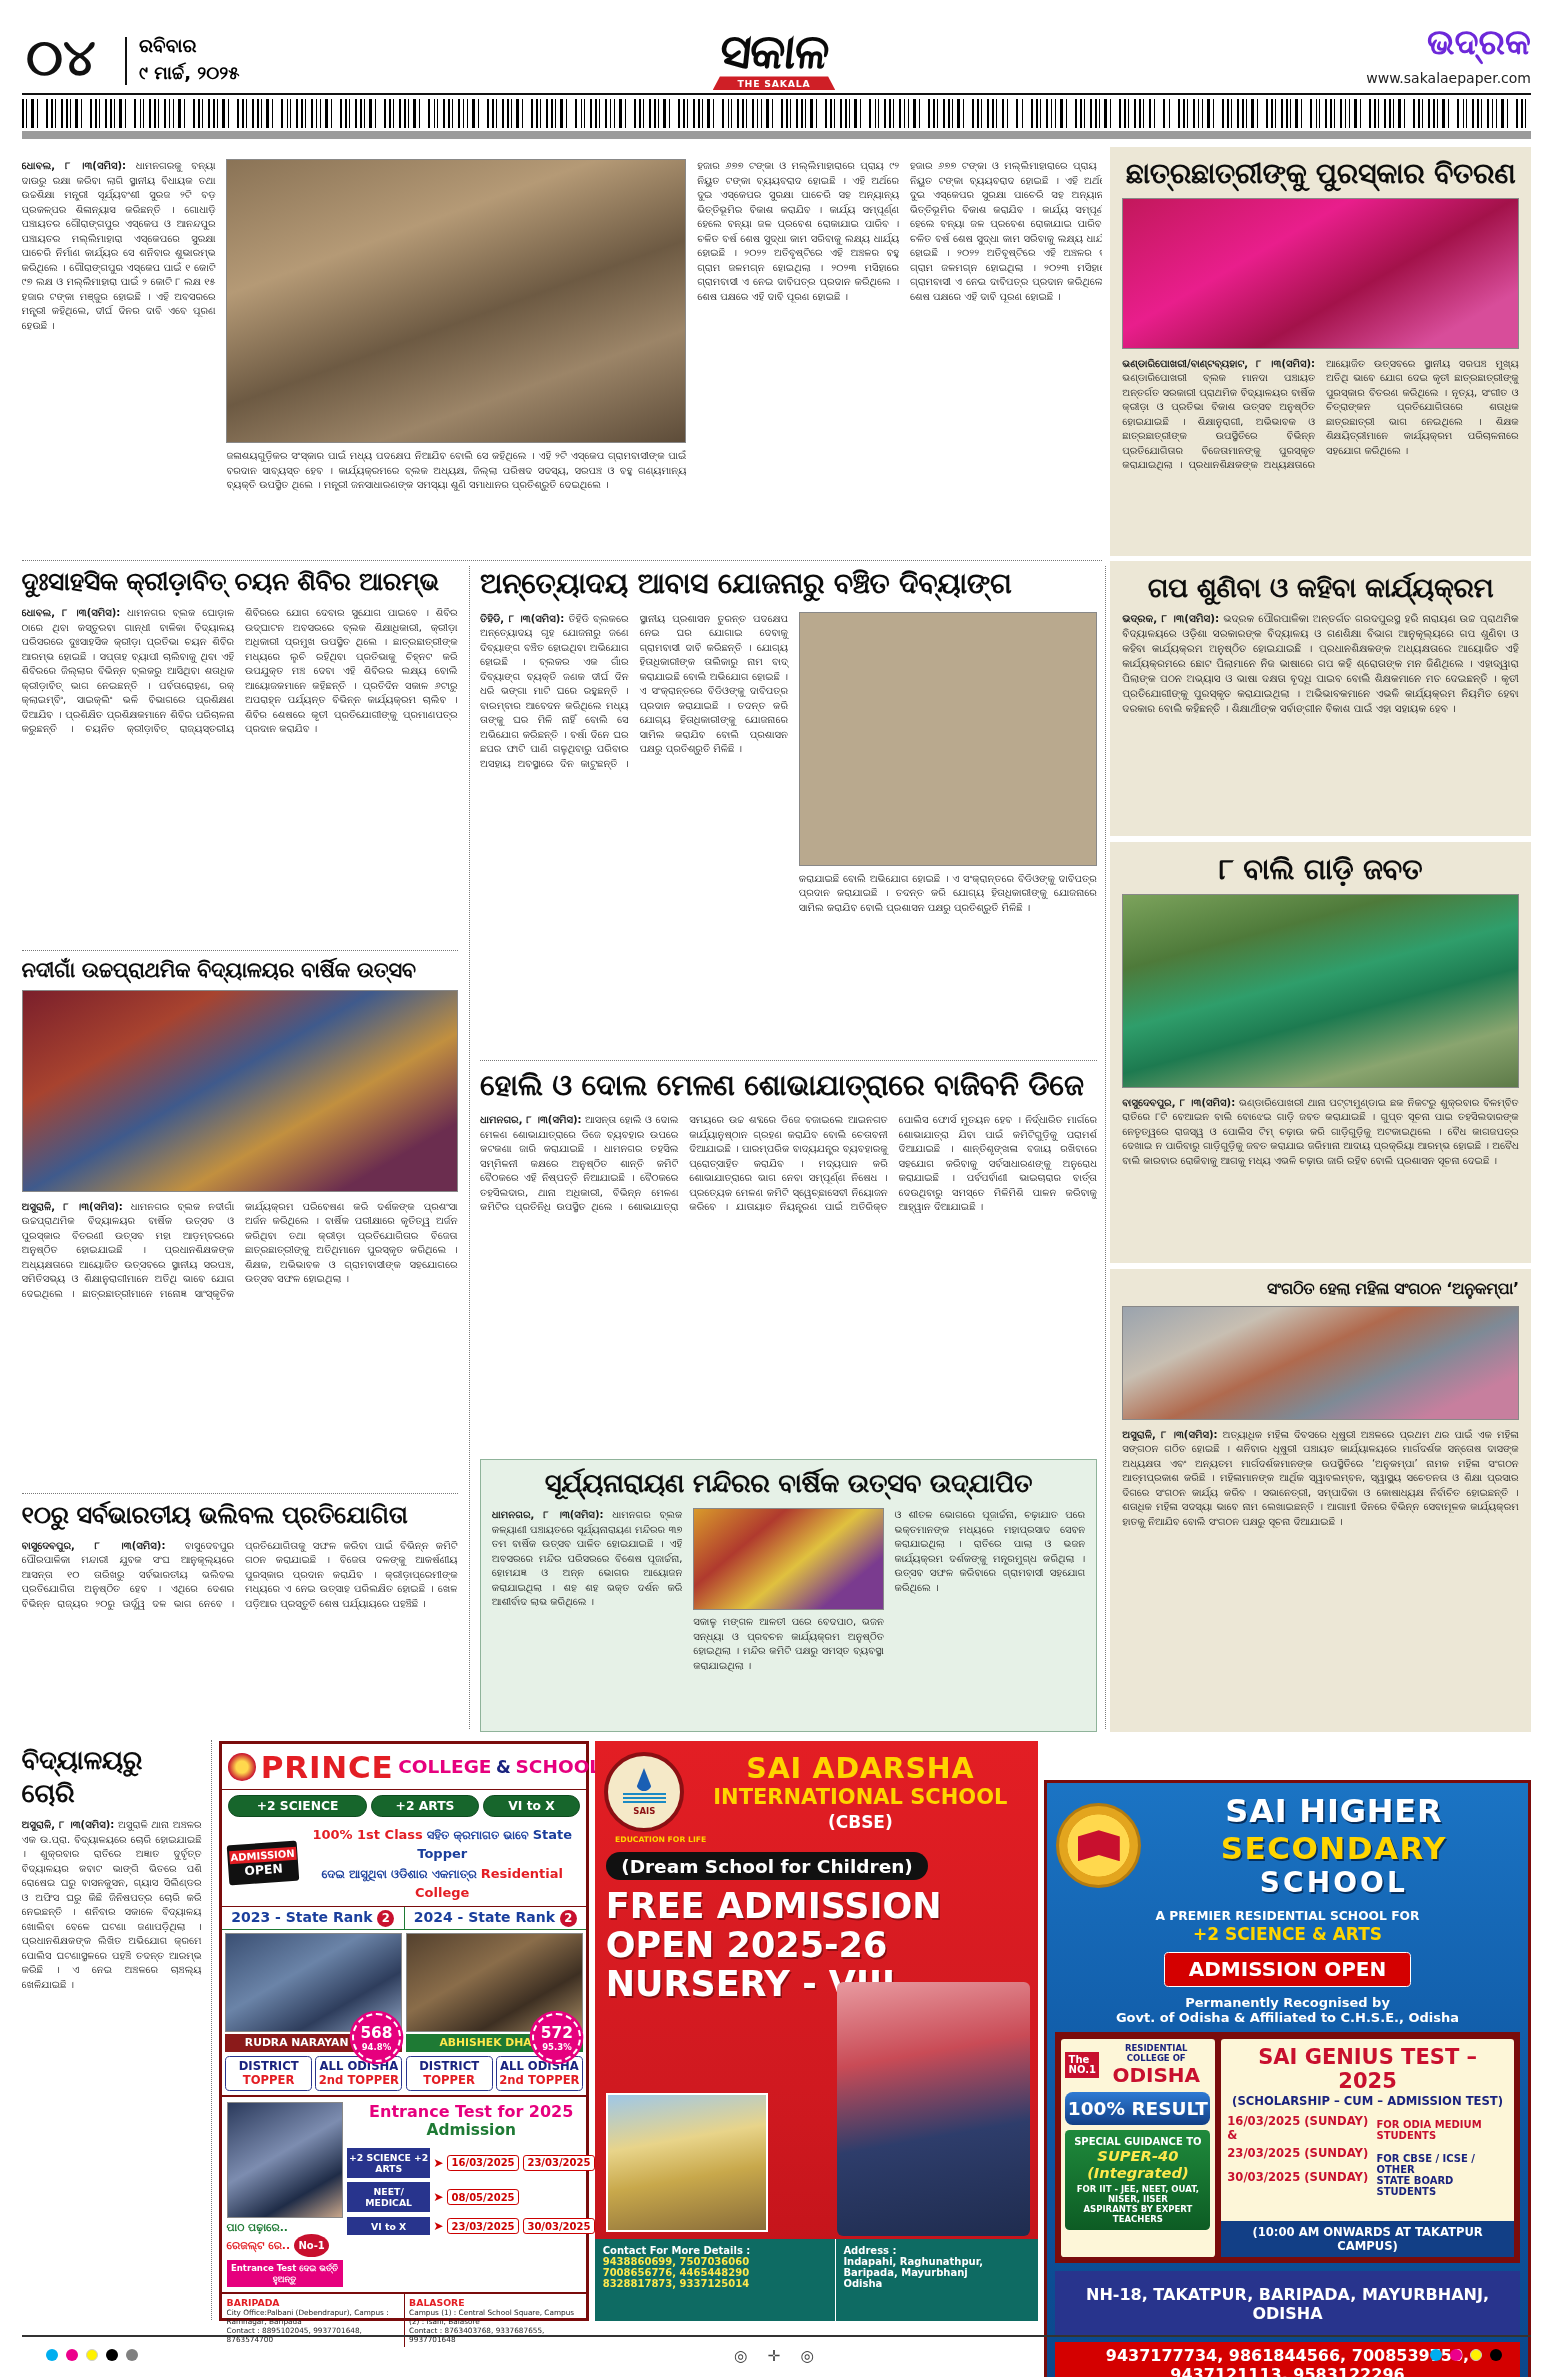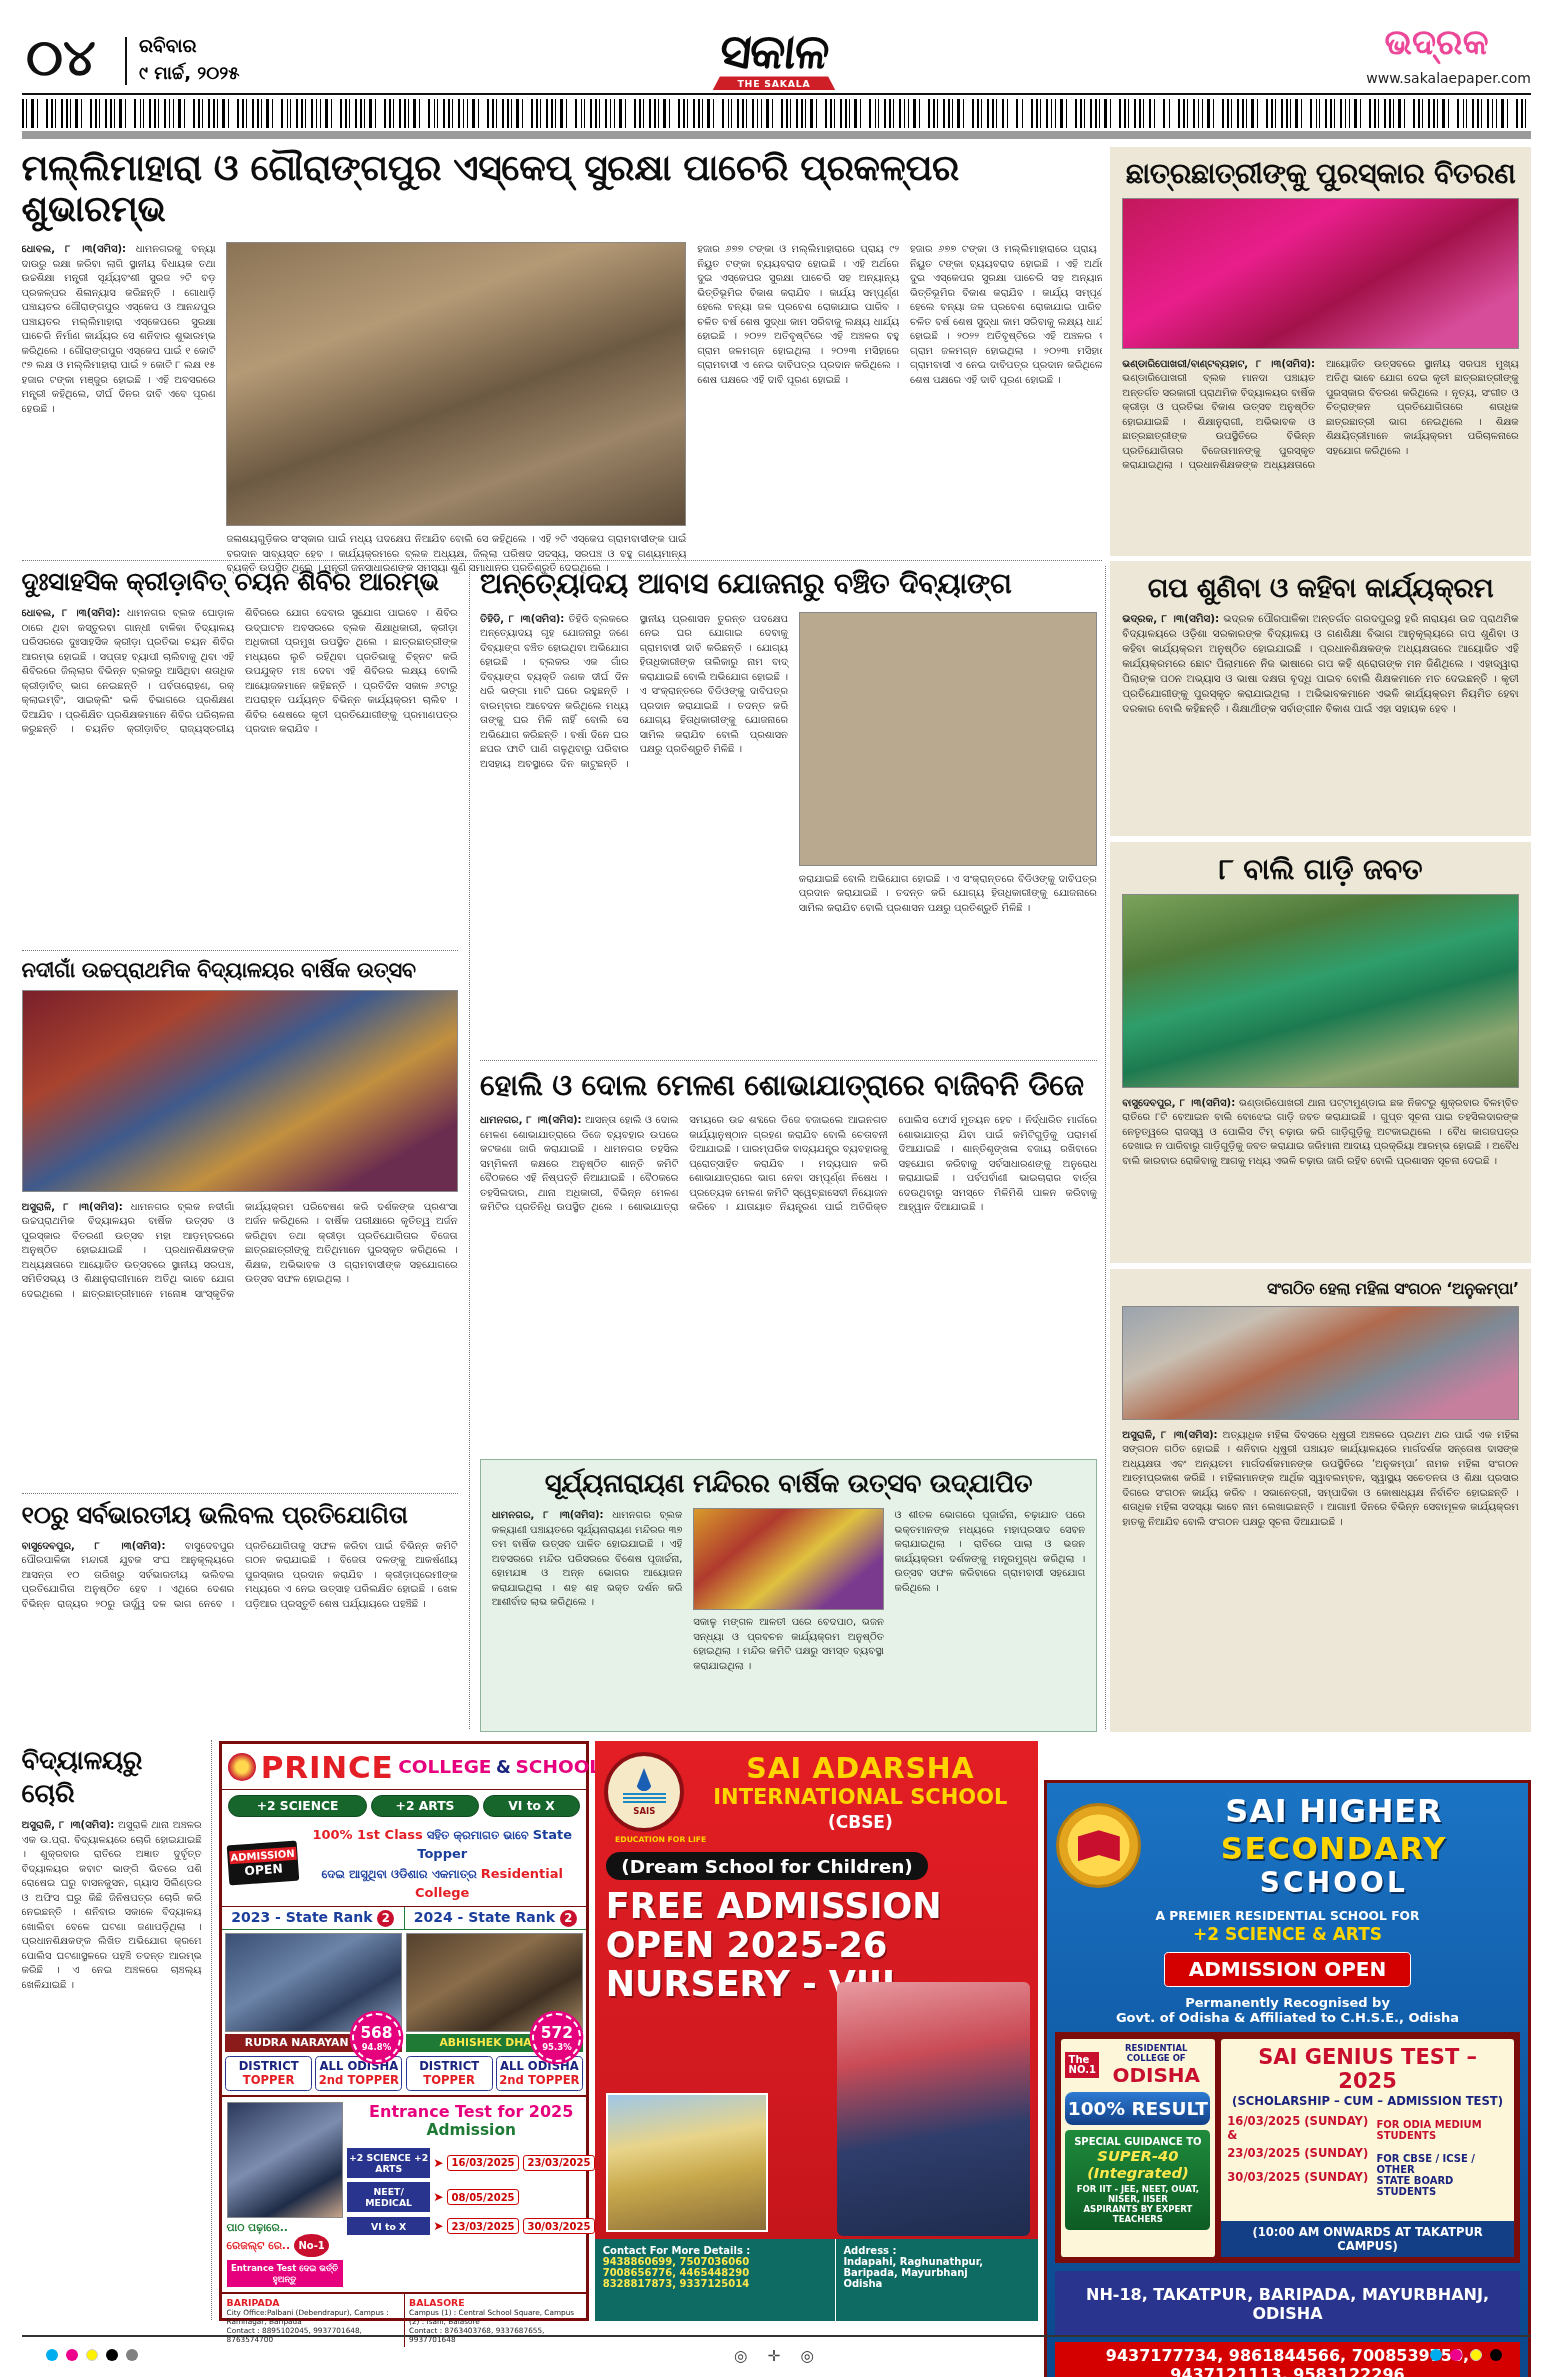--- a/index.html
+++ b/index.html
@@ -13,21 +13,21 @@
   .c2 { column-count:2; column-gap:10.8px; }
   .c3 { column-count:3; column-gap:10.8px; }
   .cream { background:#ece7d6; }
   .photo { background:#b9a98e; position:relative; border:0.8px solid #888; }
   .vdot { border-left:1.5px dotted #777; width:0; }
   .hdot { border-top:1.5px dotted #777; height:0; }
   
   .pageno { font-size:51px; font-weight:900; color:#111; line-height:1; }
   .mast { font-size:48px; font-weight:900; color:#0a0a0a; letter-spacing:-1.5px; transform:skewX(-6deg); }
   .mastband { background:#cf1f26; color:#fff; font-size:9.3px; font-weight:700; text-align:center; padding:1.5px 10.8px; letter-spacing:0.8px; clip-path:polygon(6% 0,94% 0,100% 100%,0 100%); }
-  .edition { font-size:35px; font-weight:900; color:#ec4899;text-align:center; }
+  .edition { font-size:35px; font-weight:900; color:#6d28d9; }
   .barcode { background:repeating-linear-gradient(90deg,#000 0 1.5px,#fff 1.5px 3.9px,#000 3.9px 4.6px,#fff 4.6px 9.3px,#000 9.3px 11.6px,#fff 11.6px 14.7px); }
   
   .pill { background:#17662c; color:#fff; font-weight:800; border-radius:10.8px; text-align:center; font-size:12.3px; padding:3.1px 0; border:1.5px solid #0d4a1e; }
   .dbox { border:1.5px solid #28348d; border-radius:4.6px; text-align:center; padding:2.3px 1.5px; background:#fff; }
   .dateb { border:1.5px solid #c00; border-radius:3.1px; color:#c00; font-weight:800; font-size:10px; padding:1.5px 3.9px; background:#fff; }
   .burst { background:#e6007e; color:#fff; border-radius:50%; width:60px; height:60px; display:flex; flex-direction:column; align-items:center; justify-content:center; font-weight:900; border:2.3px dashed #fff; box-shadow:0 0 0 2.3px #e6007e; }
   .redband { background:#d40000; color:#fff; font-weight:900; text-align:center; }
   .blueband { background:#28348d; color:#fff; font-weight:800; text-align:center; }
 </style>
 </head>
@@ -49,21 +49,20 @@
   </div>
   <div class="abs" style="left:1342px; top:21.6px; width:189px; text-align:right;">
     <div class="edition">ଭଦ୍ରକ</div>
     <div style="font-size:14px; color:#222; margin-top:7.7px;">www.sakalaepaper.com</div>
   </div>
   <div class="abs" style="left:21.6px; top:93px; width:1509px; height:2.3px; background:#111;"></div>
   <div class="abs barcode" style="left:21.6px; top:99px; width:1509px; height:29px;"></div>
   <div class="abs" style="left:21.6px; top:131px; width:1509px; height:7.7px; background:#9b9b9b;"></div>
 
   <div class="abs" style="left:21.6px; top:147px; width:1080px;">
-    <div class="hl" style="font-size:36px;">ମଲ୍ଲିମାହାରା ଓ ଗୌରାଙ୍ଗପୁର ଏସ୍‌କେପ୍ ସୁରକ୍ଷା ପାଚେରି ପ୍ରକଳ୍ପର ଶୁଭାରମ୍ଭ</div>
     <div style="display:grid; grid-template-columns:194px 460px 202px 202px; gap:10.8px; margin-top:12.3px; height:338px; overflow:hidden;">
       <div class="bt">
         <b>ଧୋବଲ, ୮ ।୩(ସମିସ):</b>
         <span>ଧାମନଗରକୁ ବନ୍ୟା ଦାଉରୁ ରକ୍ଷା କରିବା ଲାଗି ସ୍ଥାନୀୟ ବିଧାୟକ ତଥା ଉଚ୍ଚଶିକ୍ଷା ମନ୍ତ୍ରୀ ସୂର୍ଯ୍ୟବଂଶୀ ସୁରଜ ୨ଟି ବଡ଼ ପ୍ରକଳ୍ପର ଶିଳାନ୍ୟାସ କରିଛନ୍ତି । ଗୋଧାଡ଼ି ପଞ୍ଚାୟତର ଗୌରାଙ୍ଗପୁର ଏସ୍‌କେପ ଓ ଆନନ୍ଦପୁର ପଞ୍ଚାୟତର ମଲ୍ଲିମାହାରା ଏସ୍‌କେପରେ ସୁରକ୍ଷା ପାଚେରି ନିର୍ମାଣ କାର୍ଯ୍ୟର ସେ ଶନିବାର ଶୁଭାରମ୍ଭ କରିଥିଲେ । ଗୌରାଙ୍ଗପୁର ଏସ୍‌କେପ ପାଇଁ ୧ କୋଟି ୯୭ ଲକ୍ଷ ଓ ମଲ୍ଲିମାହାରା ପାଇଁ ୨ କୋଟି ୮ ଲକ୍ଷ ୧୫ ହଜାର ଟଙ୍କା ମଞ୍ଜୁର ହୋଇଛି । ଏହି ଅବସରରେ ମନ୍ତ୍ରୀ କହିଥିଲେ, ଦୀର୍ଘ ଦିନର ଦାବି ଏବେ ପୂରଣ ହେଉଛି ।</span>
       </div>
       <div>
         <div class="photo" style="width:100%; height:284px; background:linear-gradient(160deg,#8a7356 0%,#b59a76 30%,#6d5a43 55%,#9c8568 75%,#5d4c39 100%), radial-gradient(circle at 30% 30%, #d9c49a, transparent 40%);"></div>
         <div class="bt" style="margin-top:6.2px;">ଜଳାଶୟଗୁଡ଼ିକର ସଂସ୍କାର ପାଇଁ ମଧ୍ୟ ପଦକ୍ଷେପ ନିଆଯିବ ବୋଲି ସେ କହିଥିଲେ । ଏହି ୨ଟି ଏସ୍‌କେପ ଗ୍ରାମବାସୀଙ୍କ ପାଇଁ ବରଦାନ ସାବ୍ୟସ୍ତ ହେବ । କାର୍ଯ୍ୟକ୍ରମରେ ବ୍ଲକ ଅଧ୍ୟକ୍ଷ, ଜିଲ୍ଲା ପରିଷଦ ସଦସ୍ୟ, ସରପଞ୍ଚ ଓ ବହୁ ଗଣ୍ୟମାନ୍ୟ ବ୍ୟକ୍ତି ଉପସ୍ଥିତ ଥିଲେ । ମନ୍ତ୍ରୀ ଜନସାଧାରଣଙ୍କ ସମସ୍ୟା ଶୁଣି ସମାଧାନର ପ୍ରତିଶ୍ରୁତି ଦେଇଥିଲେ ।</div>
       </div>
       <div class="bt">ହଜାର ୬୭୭ ଟଙ୍କା ଓ ମଲ୍ଲିମାହାରାରେ ପ୍ରାୟ ୯୨ ନିୟୁତ ଟଙ୍କା ବ୍ୟୟବରାଦ ହୋଇଛି । ଏହି ଅର୍ଥରେ ଦୁଇ ଏସ୍‌କେପର ସୁରକ୍ଷା ପାଚେରି ସହ ଅନ୍ୟାନ୍ୟ ଭିତ୍ତିଭୂମିର ବିକାଶ କରାଯିବ । କାର୍ଯ୍ୟ ସମ୍ପୂର୍ଣ୍ଣ ହେଲେ ବନ୍ୟା ଜଳ ପ୍ରବେଶ ରୋକାଯାଇ ପାରିବ । ଚଳିତ ବର୍ଷ ଶେଷ ସୁଦ୍ଧା କାମ ସରିବାକୁ ଲକ୍ଷ୍ୟ ଧାର୍ଯ୍ୟ ହୋଇଛି । ୨୦୨୨ ଅତିବୃଷ୍ଟିରେ ଏହି ଅଞ୍ଚଳର ବହୁ ଗ୍ରାମ ଜଳମଗ୍ନ ହୋଇଥିଲା । ୨୦୨୩ ମସିହାରେ ଗ୍ରାମବାସୀ ଏ ନେଇ ଦାବିପତ୍ର ପ୍ରଦାନ କରିଥିଲେ । ଶେଷ ପକ୍ଷରେ ଏହି ଦାବି ପୂରଣ ହୋଇଛି ।</div>

